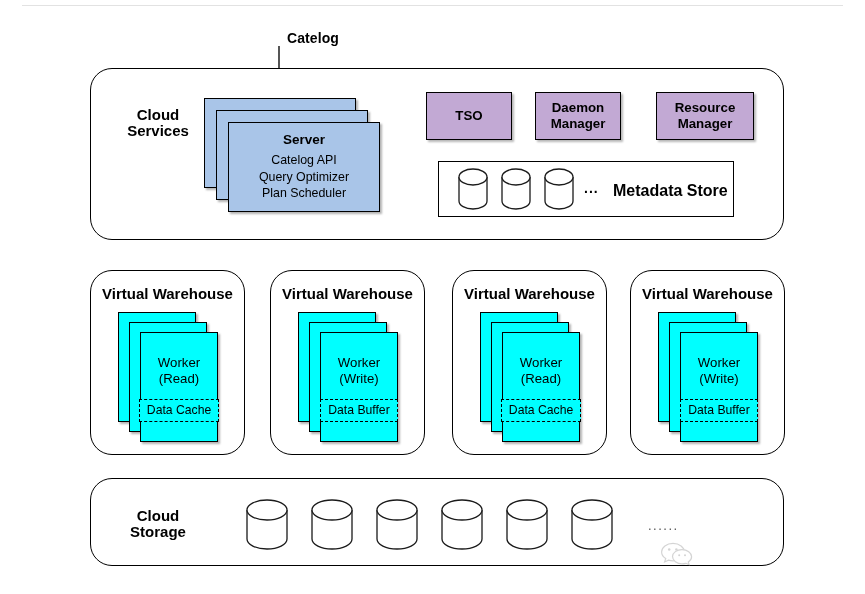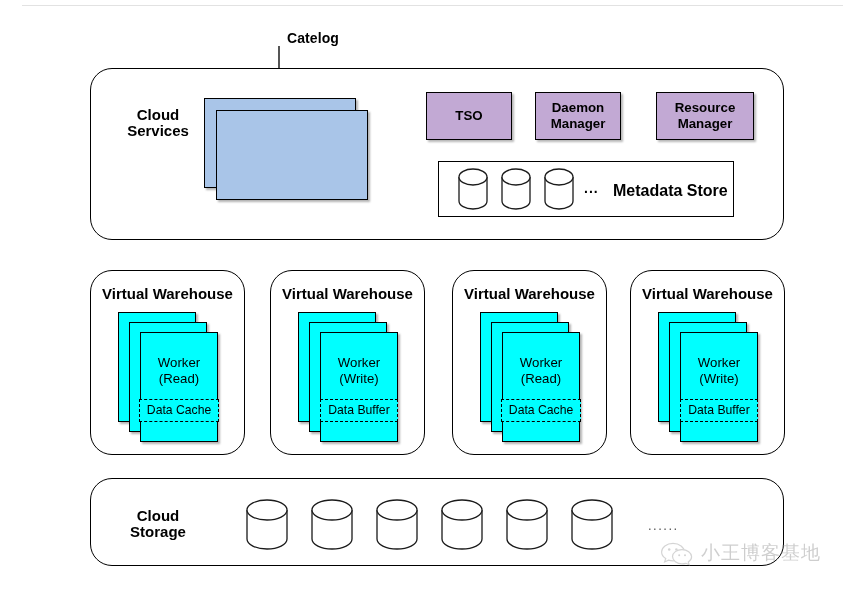--- a/index.html
+++ b/index.html
@@ -179,20 +179,26 @@
 </svg>
 
 <div class="panel" style="left:90px; top:68px; width:694px; height:172px;"></div>
 
 <div class="panel-label" style="left:110px; top:107px; width:96px;">Cloud
 Services</div>
 
 <div class="stack" style="left:204px; top:98px; width:190px; height:122px;">
   <div class="card server-card" style="left:0px; top:0px; width:152px; height:90px;"></div>
   <div class="card server-card" style="left:12px; top:12px; width:152px; height:90px;"></div>
+  <div class="card server-card card-front" style="left:24px; top:24px; width:152px; height:90px;">
+    <div class="server-title">Server</div>
+    <div class="server-line">Catelog API</div>
+    <div class="server-line">Query Optimizer</div>
+    <div class="server-line">Plan Scheduler</div>
+  </div>
 </div>
 
 <div class="svc-box" style="left:426px; top:92px; width:86px; height:48px;">TSO</div>
 <div class="svc-box" style="left:535px; top:92px; width:86px; height:48px;">Daemon
 Manager</div>
 <div class="svc-box" style="left:656px; top:92px; width:98px; height:48px;">Resource
 Manager</div>
 
 <div class="meta-box" style="left:438px; top:161px; width:296px; height:56px;"></div>
 
@@ -292,14 +298,13 @@
 
 <div class="watermark">
   <svg width="34" height="26" viewBox="0 0 34 26">
     <path d="M13,3.4 C6.6,3.4 1.6,7.3 1.6,12 C1.6,14.6 3.2,17 5.7,18.6 L4.6,22 L8.5,20.2 C9.9,20.6 11.4,20.8 13,20.8 C19.4,20.8 24.4,16.9 24.4,12.2 C24.4,7.4 19.4,3.4 13,3.4 Z" fill="none" stroke="#9a9a9a" stroke-width="1.2"></path>
     <circle cx="9.2" cy="9.6" r="1.25" fill="#9a9a9a"></circle>
     <circle cx="16.4" cy="9.6" r="1.25" fill="#9a9a9a"></circle>
     <path d="M22,9.6 C27.2,9.6 31.6,12.9 31.6,16.8 C31.6,18.9 30.3,20.8 28.3,22.1 L29.2,24.8 L26,23.3 C24.8,23.6 23.4,23.8 22,23.8 C16.9,23.8 12.5,20.5 12.5,16.6 C12.5,12.7 16.9,9.6 22,9.6 Z" fill="#ffffff" stroke="#9a9a9a" stroke-width="1.2"></path>
     <circle cx="19.2" cy="15.2" r="1" fill="#9a9a9a"></circle>
     <circle cx="25" cy="15.2" r="1" fill="#9a9a9a"></circle>
   </svg>
-  <span class="watermark-text">小王博客基地</span>
 </div>
 
 </body></html>

